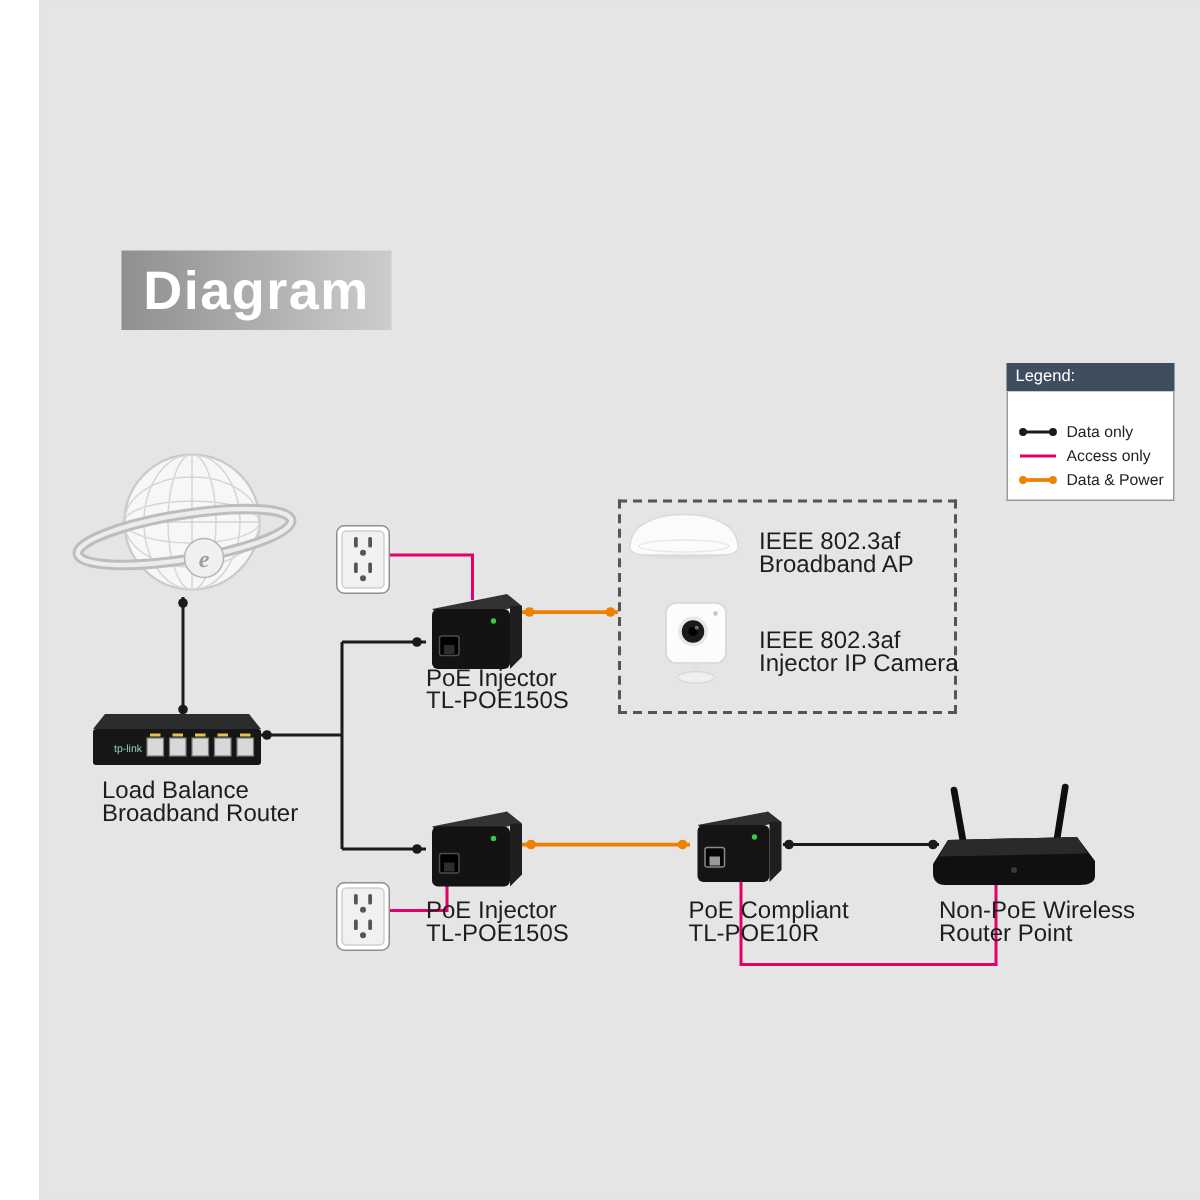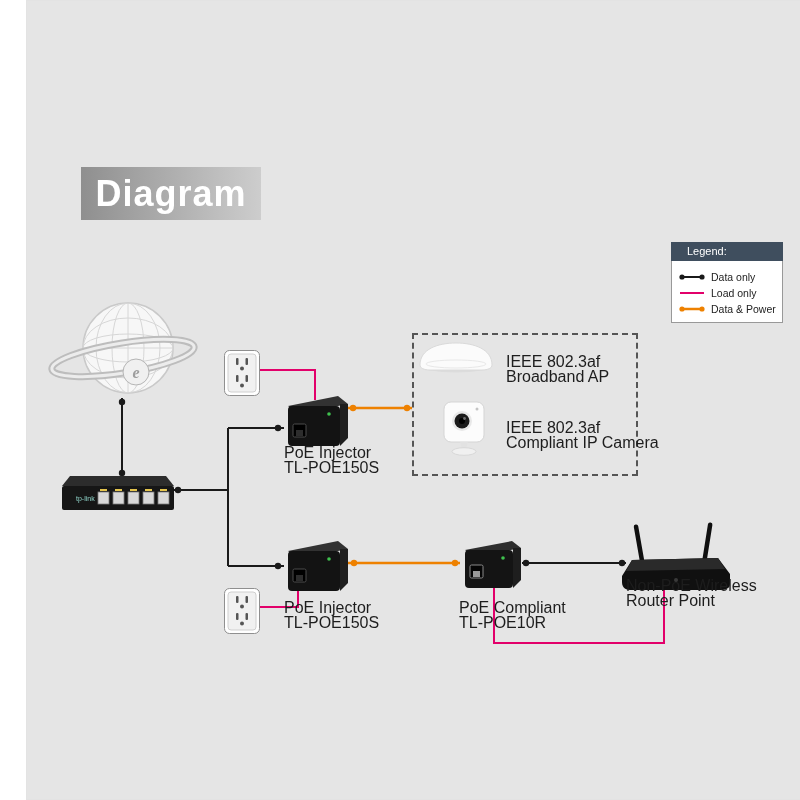--- a/index.html
+++ b/index.html
@@ -33,24 +33,24 @@
   }
   .node{position:absolute;z-index:3;}
   .label{position:absolute;z-index:4;font-size:16px;line-height:14.5px;color:#1d1d1d;}
   .label span{display:block;}
   .legend{
     position:absolute;left:645px;top:242px;width:112px;z-index:5;
     font-size:10.5px;color:#222;
   }
   .legend-header{
     background:var(--c-legend-header);color:#fff;font-size:11px;
-    padding:3px 6px 4px 16px;
+    padding:3px 6px 4px 6px;
   }
   .legend-body{
-    background:#fff;border:1px solid #999;border-top:none;padding:8px 6px 5px 6px;
+    background:#fff;border:1px solid #999;border-top:none;padding:19px 6px 5px 6px;
   }
   .legend-row{display:flex;align-items:center;gap:5px;height:16px;}
   .legend-row svg{flex:0 0 auto;}
 </style>
 </head>
 <body>
 
 <div class="canvas">
 
   <div class="title">Diagram</div>
@@ -92,21 +92,21 @@
           <line x1="4" y1="4" x2="24" y2="4" class="wire-data"></line>
           <circle cx="4" cy="4" r="2.6" class="dot-data"></circle>
             <circle cx="24" cy="4" r="2.6" class="dot-data"></circle>
         </svg>
         <span>Data only</span>
       </div>
       <div class="legend-row">
         <svg width="28" height="8">
           <line x1="2" y1="4" x2="26" y2="4" class="wire-power"></line>
         </svg>
-        <span>Load only</span>
+        <span>Access only</span>
       </div>
       <div class="legend-row">
         <svg width="28" height="8">
           <line x1="4" y1="4" x2="24" y2="4" class="wire-dp"></line>
           <circle cx="4" cy="4" r="2.6" class="dot-dp"></circle>
             <circle cx="24" cy="4" r="2.6" class="dot-dp"></circle>
         </svg>
         <span>Data &amp; Power</span>
       </div>
     </div>
@@ -177,20 +177,24 @@
         <rect x="81" y="18" width="11" height="12" fill="#d8d8d8" stroke="#7a7a7a" stroke-width="0.8"></rect>
         <rect x="96" y="18" width="11" height="12" fill="#d8d8d8" stroke="#7a7a7a" stroke-width="0.8"></rect>
         <rect x="38" y="15" width="7" height="2" fill="#e4c44d"></rect>
         <rect x="53" y="15" width="7" height="2" fill="#e4c44d"></rect>
         <rect x="68" y="15" width="7" height="2" fill="#e4c44d"></rect>
         <rect x="83" y="15" width="7" height="2" fill="#e4c44d"></rect>
         <rect x="98" y="15" width="7" height="2" fill="#e4c44d"></rect>
       </g>
     </svg>
   </div>
+  <div class="label" style="left:42px;top:521px;">
+    <span>Load Balance</span>
+    <span>Broadband Router</span>
+  </div>
 
   <div class="dashed-box"></div>
 
   <div class="node" style="left:392px;top:340px;">
     <svg width="76" height="34" viewBox="0 0 76 34">
       <ellipse cx="38" cy="26" rx="36" ry="6.5" fill="#dcdcdc"></ellipse>
       <path d="M2,25 C2,9 20,3 38,3 C56,3 74,9 74,25 C74,28 70,30 64,30 L12,30 C6,30 2,28 2,25 Z" fill="#fbfbfb" stroke="#dadada"></path>
       <ellipse cx="38" cy="24" rx="30" ry="4" fill="none" stroke="#e8e8e8"></ellipse>
     </svg>
   </div>
@@ -206,21 +210,21 @@
       <circle cx="22" cy="20" r="7.5" fill="#1b1b1b"></circle>
       <circle cx="22" cy="20" r="3" fill="#000"></circle>
       <circle cx="24.5" cy="17.5" r="1.4" fill="#6f6f6f"></circle>
       <circle cx="37" cy="8" r="1.5" fill="#c4c4c4"></circle>
       <path d="M20,41 L28,41 L26,48 L22,48 Z" fill="#e2e2e2"></path>
       <ellipse cx="24" cy="50.5" rx="12" ry="3.8" fill="#f0f0f0" stroke="#d8d8d8"></ellipse>
     </svg>
   </div>
   <div class="label" style="left:480px;top:421px;">
     <span>IEEE 802.3af</span>
-    <span>Compliant IP Camera</span>
+    <span>Injector IP Camera</span>
   </div>
 
   <div class="node" style="left:198px;top:588px;">
     <svg width="36" height="46" viewBox="0 0 36 46">
       <rect x="0.5" y="0.5" width="35" height="45" rx="5" fill="#ffffff" stroke="#8f8f8f"></rect>
       <rect x="4" y="4" width="28" height="38" rx="3" fill="#f1f1f1" stroke="#cfcfcf"></rect>
       <rect x="12" y="8" width="2.5" height="7" rx="1" fill="#555"></rect>
       <rect x="21.5" y="8" width="2.5" height="7" rx="1" fill="#555"></rect>
       <circle cx="18" cy="18.5" r="2" fill="#555"></circle>
       <rect x="12" y="25" width="2.5" height="7" rx="1" fill="#555"></rect>
@@ -263,18 +267,18 @@
     <svg width="115" height="80" viewBox="0 0 115 80">
       <g fill="#0f0f0f">
         <rect x="22" y="6" width="4.5" height="38" rx="2.2" transform="rotate(-10 24 44)"></rect>
         <rect x="84" y="4" width="4.5" height="40" rx="2.2" transform="rotate(9 86 44)"></rect>
       </g>
       <path d="M4,58 L14,42 L100,40 L112,56 L112,66 C112,70 108,72 102,72 L12,72 C6,72 4,68 4,64 Z" fill="#101010"></path>
       <path d="M14,42 L100,40 L107,51 L8,53 Z" fill="#2a2a2a"></path>
       <circle cx="58" cy="62" r="2" fill="#3a3a3a"></circle>
     </svg>
   </div>
-  <div class="label" style="left:600px;top:579px;">
+  <div class="label" style="left:600px;top:601px;">
     <span>Non-PoE Wireless</span>
     <span>Router Point</span>
   </div>
 
 </div>
 
 </body></html>

